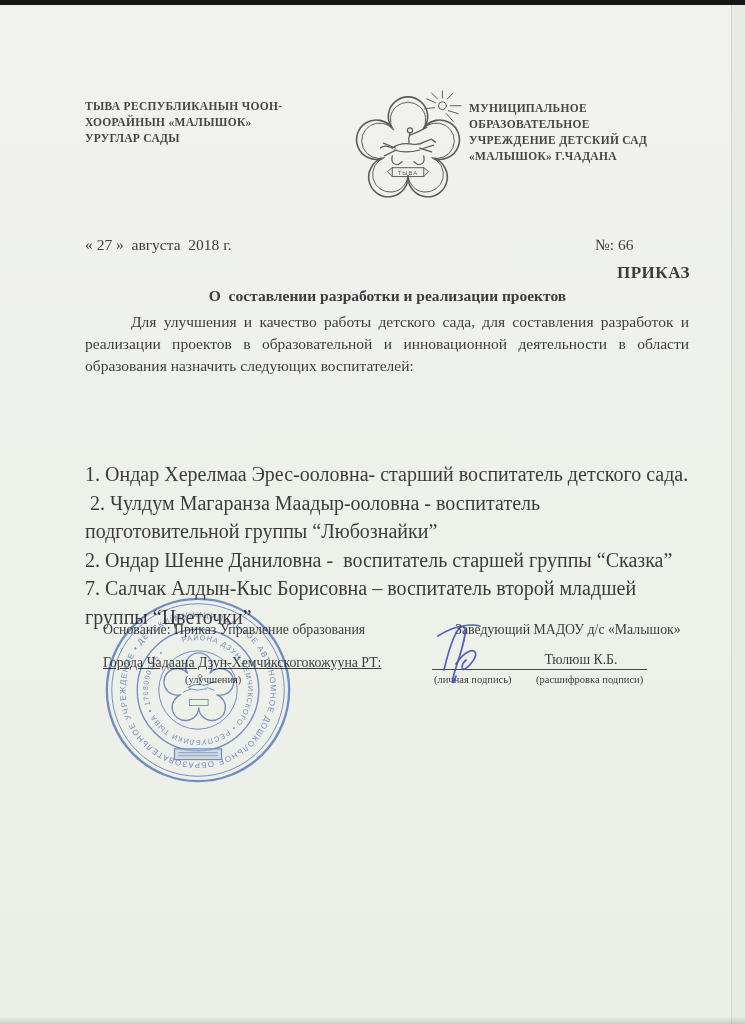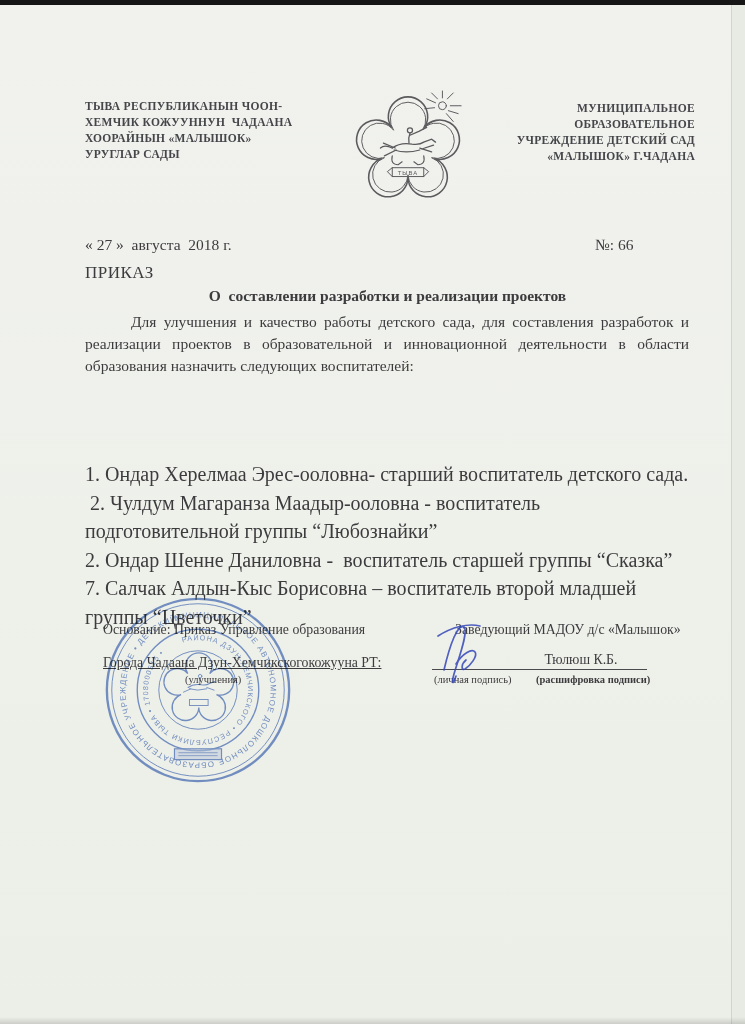--- a/index.html
+++ b/index.html
@@ -15,65 +15,64 @@
   .scan-right{position:absolute;top:5px;right:0;width:13px;height:1019px;
     background:#e8eae4;border-left:1px solid #d2d4cd;}
   .scan-bottom{position:absolute;bottom:0;left:0;width:745px;height:7px;
     background:linear-gradient(180deg,rgba(0,0,0,0) 0%,rgba(60,60,55,.18) 100%);}
   .pre{white-space:pre-wrap;}
 
   
   .letterhead{position:absolute;top:90px;left:85px;width:610px;display:flex;justify-content:space-between;}
   .org-block{font-weight:bold;font-size:11.5px;line-height:1.4;letter-spacing:.3px;color:#45464a;}
   .org-left{width:262px;padding-top:8px;}
-  .org-right{width:226px;padding-top:10px;text-align:right;}
+  .org-right{width:226px;padding-top:10px;}
   .emblem-box{width:118px;height:120px;flex:0 0 auto;}
 
   
   .date-row{position:absolute;top:236px;left:85px;width:605px;font-size:15.5px;}
   .order-no{position:absolute;left:510px;top:0;}
 
-  .title{position:absolute;top:263px;left:85px;width:605px;text-align:left;
-    font-size:17px;font-weight:normal;letter-spacing:.5px;}
+  .title{position:absolute;top:263px;left:85px;width:605px;text-align:right;
+    font-size:17px;font-weight:bold;letter-spacing:.5px;}
   .subject{position:absolute;top:287px;left:85px;width:605px;text-align:center;
     font-size:15.5px;font-weight:bold;}
   .body-par{position:absolute;top:311px;left:85px;width:604px;font-size:15.5px;
     line-height:1.42;text-align:justify;text-indent:46px;}
   .directive{position:absolute;top:393px;left:85px;width:604px;font-size:15.5px;font-weight:bold;}
   .order-list{position:absolute;top:436px;left:85px;width:612px;font-size:20px;line-height:1.43;margin-top:24px;}
   .order-list .item{white-space:pre-wrap;}
 
   
   .footer{position:absolute;top:622px;left:0;width:745px;font-size:13.8px;}
   .basis-1{position:absolute;left:103px;top:0;width:340px;}
   .basis-2{position:absolute;left:103px;top:33px;width:360px;text-decoration:underline;}
   .basis-cap{position:absolute;left:185px;top:52px;font-size:10.5px;}
   .head-title{position:absolute;left:455px;top:0;width:240px;}
   .sig-line{position:absolute;left:432px;top:47px;width:94px;border-bottom:1px solid #4a4a4c;height:0;}
   .sig-cap{position:absolute;left:434px;top:52px;font-size:10.5px;}
   .head-name{position:absolute;left:515px;top:30px;width:132px;text-align:center;
     border-bottom:1px solid #4a4a4c;padding-bottom:1px;}
-  .name-cap{position:absolute;left:536px;top:52px;font-size:10.5px;font-weight:bold;}
+  .name-cap{position:absolute;left:536px;top:52px;font-size:10.5px;}
 
   .stamp-wrap{position:absolute;left:100px;top:592px;width:196px;height:196px;
     opacity:.82;mix-blend-mode:multiply;pointer-events:none;}
   .sig-wrap{position:absolute;left:428px;top:614px;width:110px;height:78px;pointer-events:none;}
 </style>
 </head>
 <body>
 
 <div class="page">
   <div class="scan-top"></div>
   <div class="scan-right"></div>
   <div class="scan-bottom"></div>
 
   <div class="letterhead">
     <div class="org-block org-left">
       <div>ТЫВА РЕСПУБЛИКАНЫН ЧООН-</div>
-      <div class="pre">ХЕМЧИК КОЖУУННУН  ЧАДААНА</div>
       <div>ХООРАЙНЫН «МАЛЫШОК»</div>
       <div>УРУГЛАР САДЫ</div>
     </div>
 
     <div class="emblem-box">
       <svg viewBox="0 0 120 120" width="118" height="120">
         <g fill="none" stroke="#5b5b5e" stroke-width="1.6" stroke-linecap="round">
 
           <path d="M43.5,37.3 A20,20 0 1 1 76.5,37.3 A20,20 0 1 1 86.6,68.7 A20,20 0 1 1 60,88 A20,20 0 1 1 33.4,68.7 A20,20 0 1 1 43.5,37.3 Z"></path>
           <path d="M43.5,37.3 A20,20 0 1 1 76.5,37.3 A20,20 0 1 1 86.6,68.7 A20,20 0 1 1 60,88 A20,20 0 1 1 33.4,68.7 A20,20 0 1 1 43.5,37.3 Z" transform="translate(6,6) scale(0.9)" stroke-width="1.1"></path>

